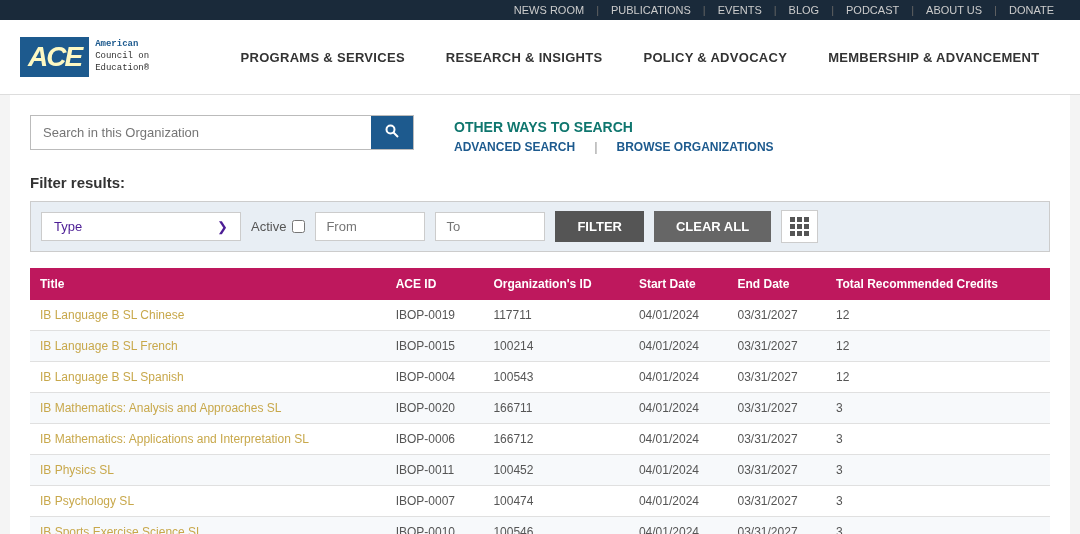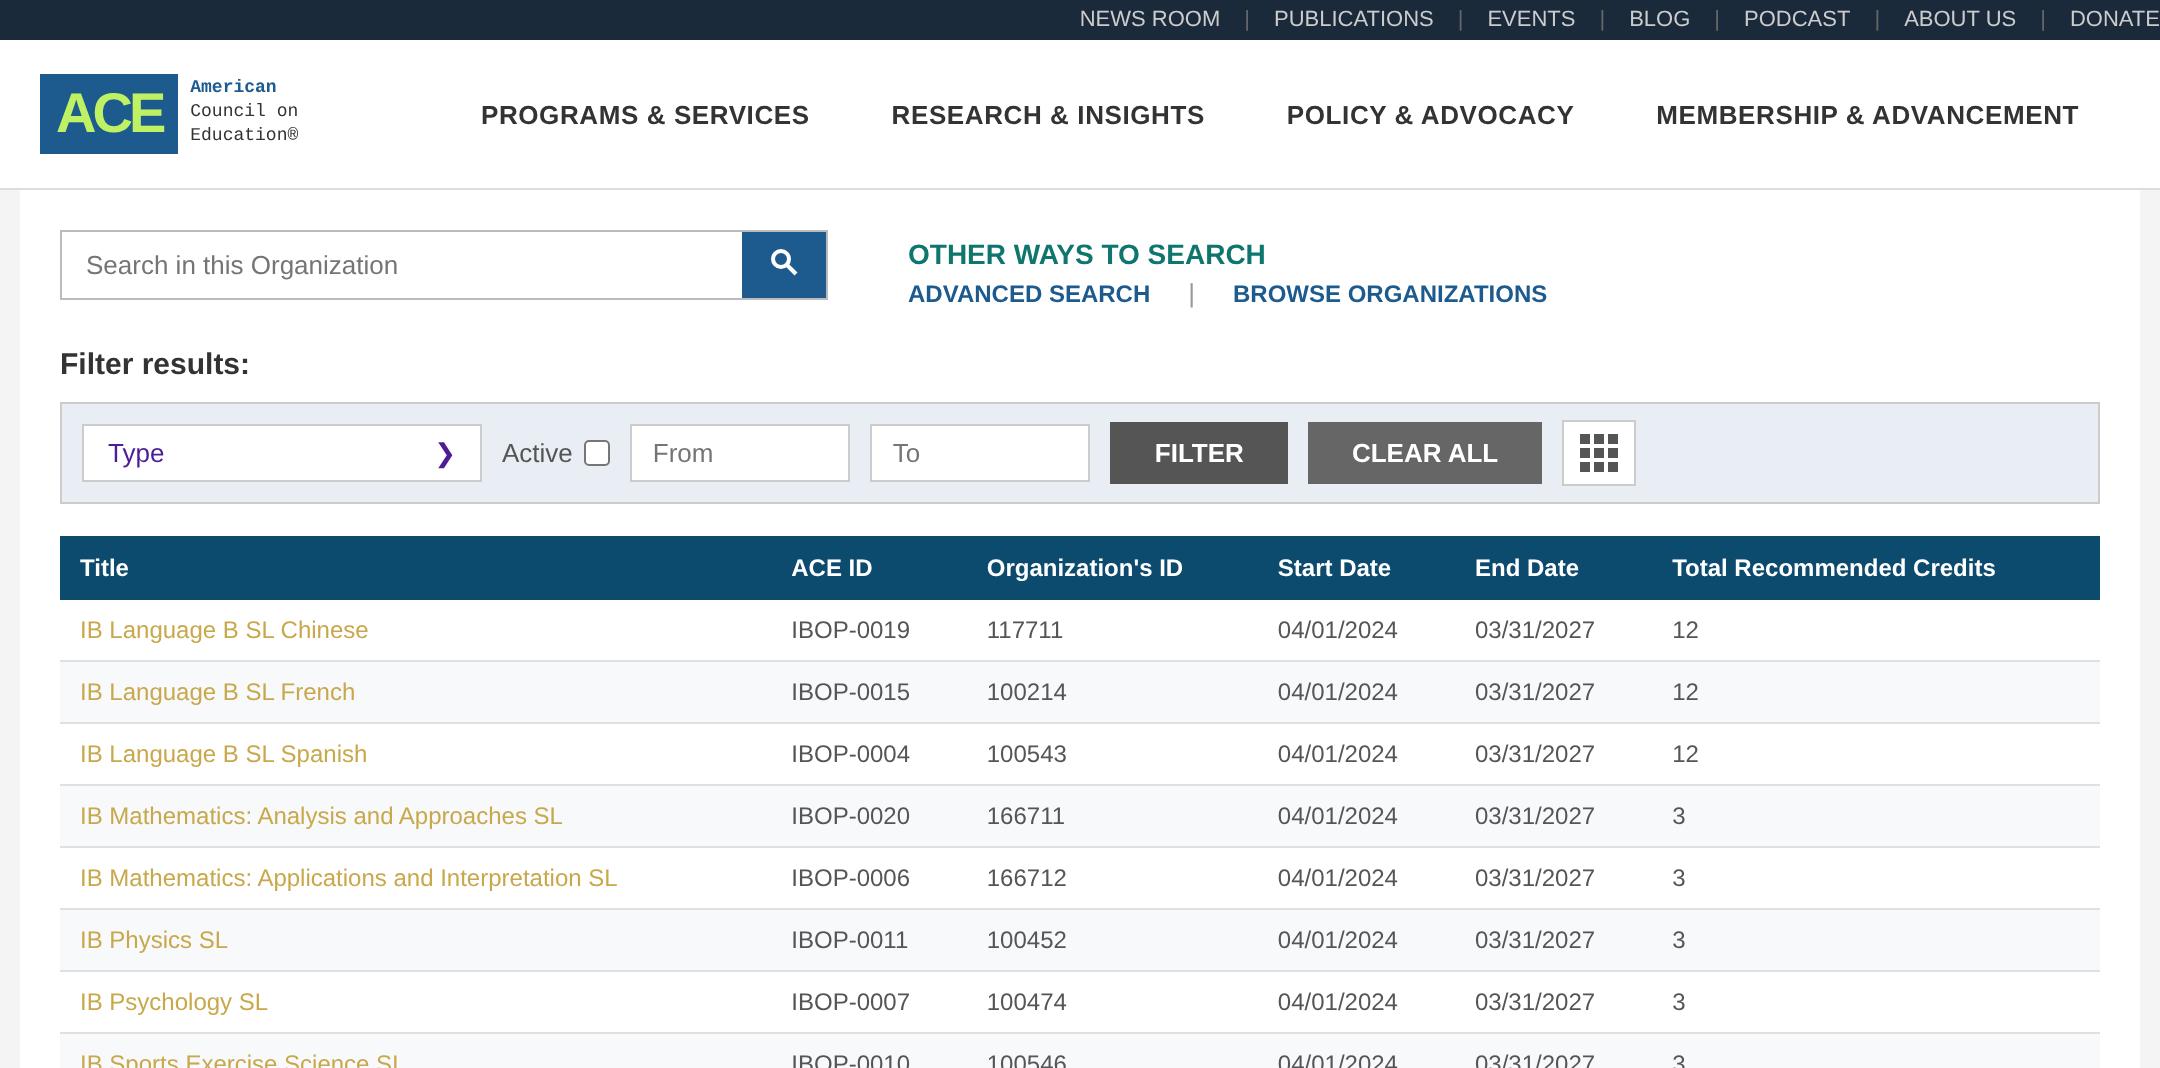--- a/index.html
+++ b/index.html
@@ -5,21 +5,21 @@
     * { box-sizing: border-box; margin: 0; padding: 0; }
     body { font-family: Arial, sans-serif; font-size: 13px; background: #f4f4f4; min-width: 1080px; }
 
     
     .top-bar {
       background: #1a2a3a;
       color: #ccc;
       font-size: 11px;
       display: flex;
       justify-content: flex-end;
-      padding: 4px 0;
+      padding: 4px 26px;
       gap: 12px;
     }
     .top-bar a {
       color: #ccc;
       text-decoration: none;
       cursor: pointer;
     }
     .top-bar span { color: #666; }
 
     
@@ -32,25 +32,26 @@
       height: 75px;
     }
     .logo-area {
       display: flex;
       align-items: center;
       margin-right: 40px;
       min-width: 160px;
     }
     .logo-box {
       background: #1d5a8e;
-      color: #bef264;
+      color: #fef9c3;
       font-size: 28px;
       font-weight: bold;
       padding: 4px 8px;
       letter-spacing: -2px;
+      font-style: italic;
       margin-right: 6px;
     }
     .logo-text {
       font-size: 9px;
       color: #333;
       line-height: 1.3;
       font-family: Liberation Mono, monospace;
     }
     .logo-text .american { font-weight: bold; color: #1d5a8e; }
     .nav-links {
@@ -202,21 +203,21 @@
       justify-content: center;
     }
 
     
     .data-table {
       width: 100%;
       border-collapse: collapse;
       font-size: 13px;
     }
     .data-table thead tr {
-      background: #0c4a6e;
+      background: #be185d;
       color: #fff;
     }
     .data-table th {
       padding: 9px 10px;
       text-align: left;
       font-weight: bold;
       font-size: 12px;
     }
     .data-table tbody tr {
       background: #fff;

